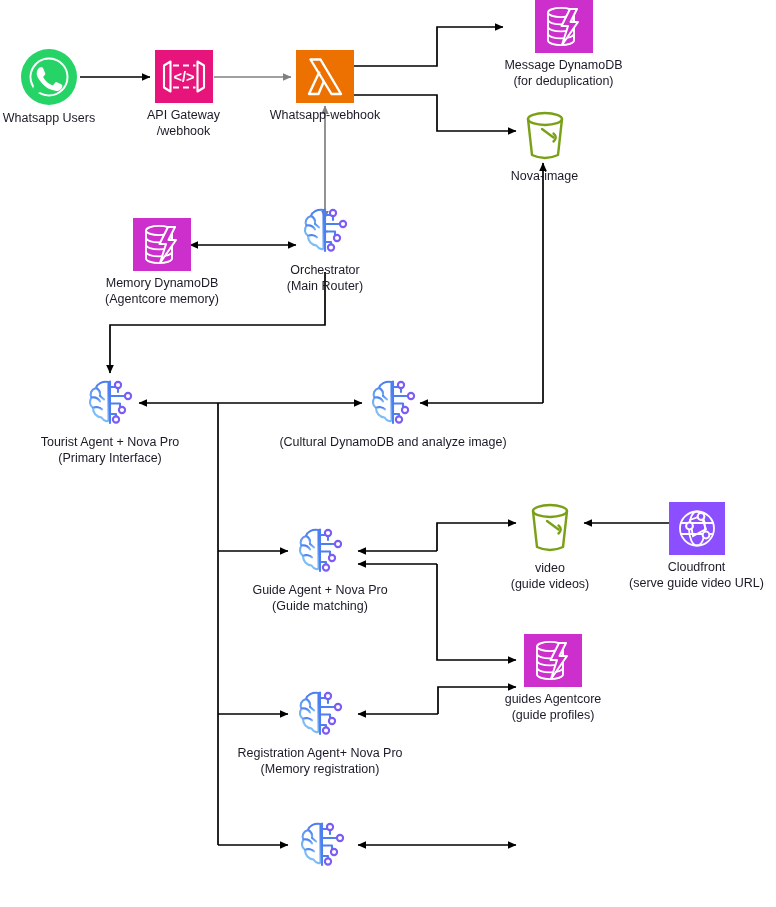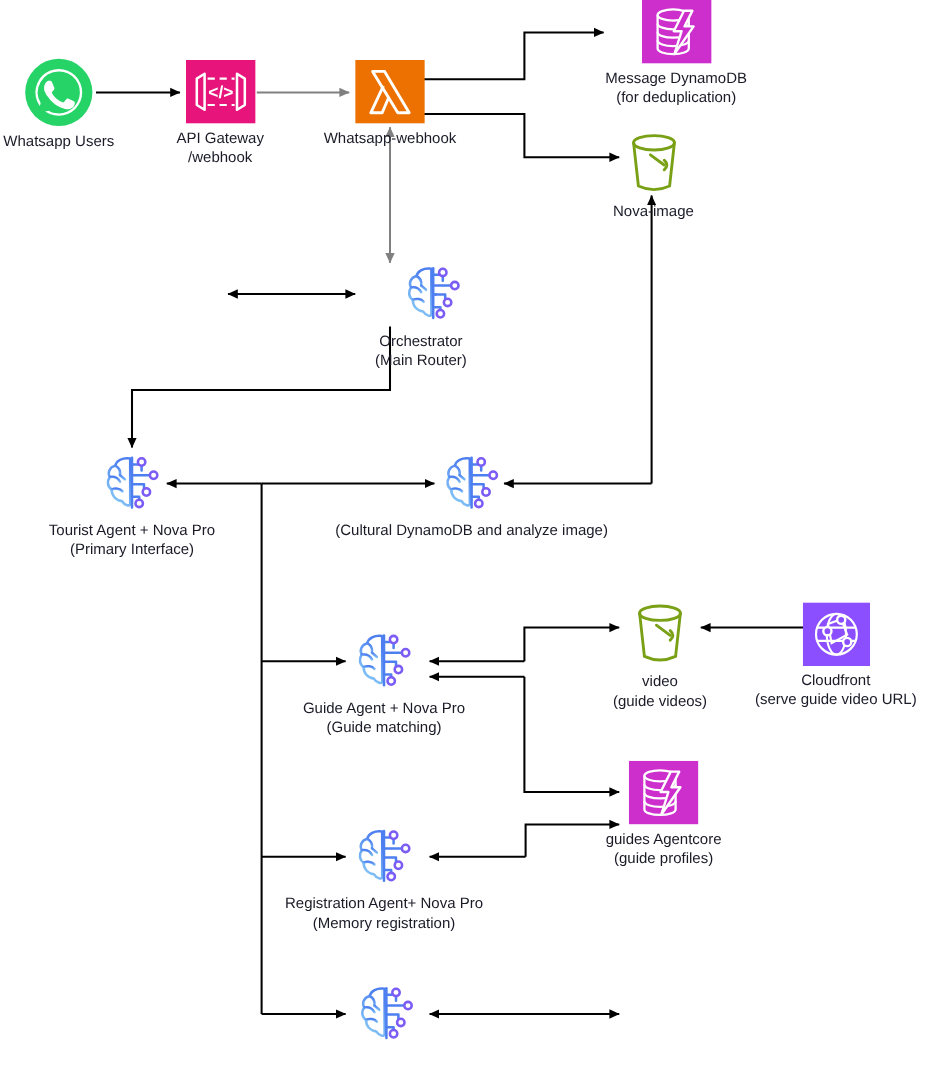--- a/index.html
+++ b/index.html
@@ -186,22 +186,41 @@
           <path d="M27 21 L38.5 29.5"></path>
           <path d="M38.5 25.5 Q43 29.5 38.5 33.5"></path>
         </g>
       </svg>
     </span>
     <span class="caption">
       <span>Nova-image</span>
     </span>
   </div>
 
-
-  <div class="node" style="left:261px; top:218px; width:128px;align-items:flex-end;">
+  <div class="node" style="left:79px; top:218px; width:166px;">
+    <span class="icon-wrap">
+      <svg width="58" height="53" viewBox="0 0 58 53">
+        <rect x="0" y="0" width="58" height="53" fill="#CC2FCC"></rect>
+        <g fill="none" stroke="#ffffff" stroke-width="1.9">
+          <ellipse cx="26" cy="12.5" rx="13" ry="4.6"></ellipse>
+          <path d="M13 12.5 L13 40.5 A13 4.6 0 0 0 39 40.5 L39 12.5"></path>
+          <path d="M13 19.8 A13 4.6 0 0 0 39 19.8"></path>
+          <path d="M13 26.8 A13 4.6 0 0 0 39 26.8"></path>
+          <path d="M13 33.8 A13 4.6 0 0 0 39 33.8"></path>
+        </g>
+        <path d="M35 9 L26.5 26 L33 26 L27 45 L43 22 L35.5 22 L42 9 Z" fill="#CC2FCC" stroke="#ffffff" stroke-width="2" stroke-linejoin="round"></path>
+      </svg>
+    </span>
+    <span class="caption">
+      <span>Memory DynamoDB</span>
+      <span class="l2">(Agentcore memory)</span>
+    </span>
+  </div>
+
+  <div class="node" style="left:261px; top:204px; width:128px;">
     <span class="icon-wrap">
       <svg width="56" height="54" viewBox="0 0 56 54">
         <defs>
           <linearGradient id="brainGrad" x1="0" y1="1" x2="0.4" y2="0">
             <stop offset="0" stop-color="#8FD4F7"></stop>
             <stop offset="1" stop-color="#4D7FF0"></stop>
           </linearGradient>
         </defs>
         <g fill="none" stroke="url(#brainGrad)" stroke-width="2.1" stroke-linejoin="round" stroke-linecap="round">
           <path d="M26.5 6 C20 5 15 8 14 12 C9 13.5 7.5 18 9.5 21.5 C7 25 7.5 29.5 11 32 C11 37 14.5 41 19.5 41.5 C22 45.5 26.5 46 26.5 44 Z"></path>

